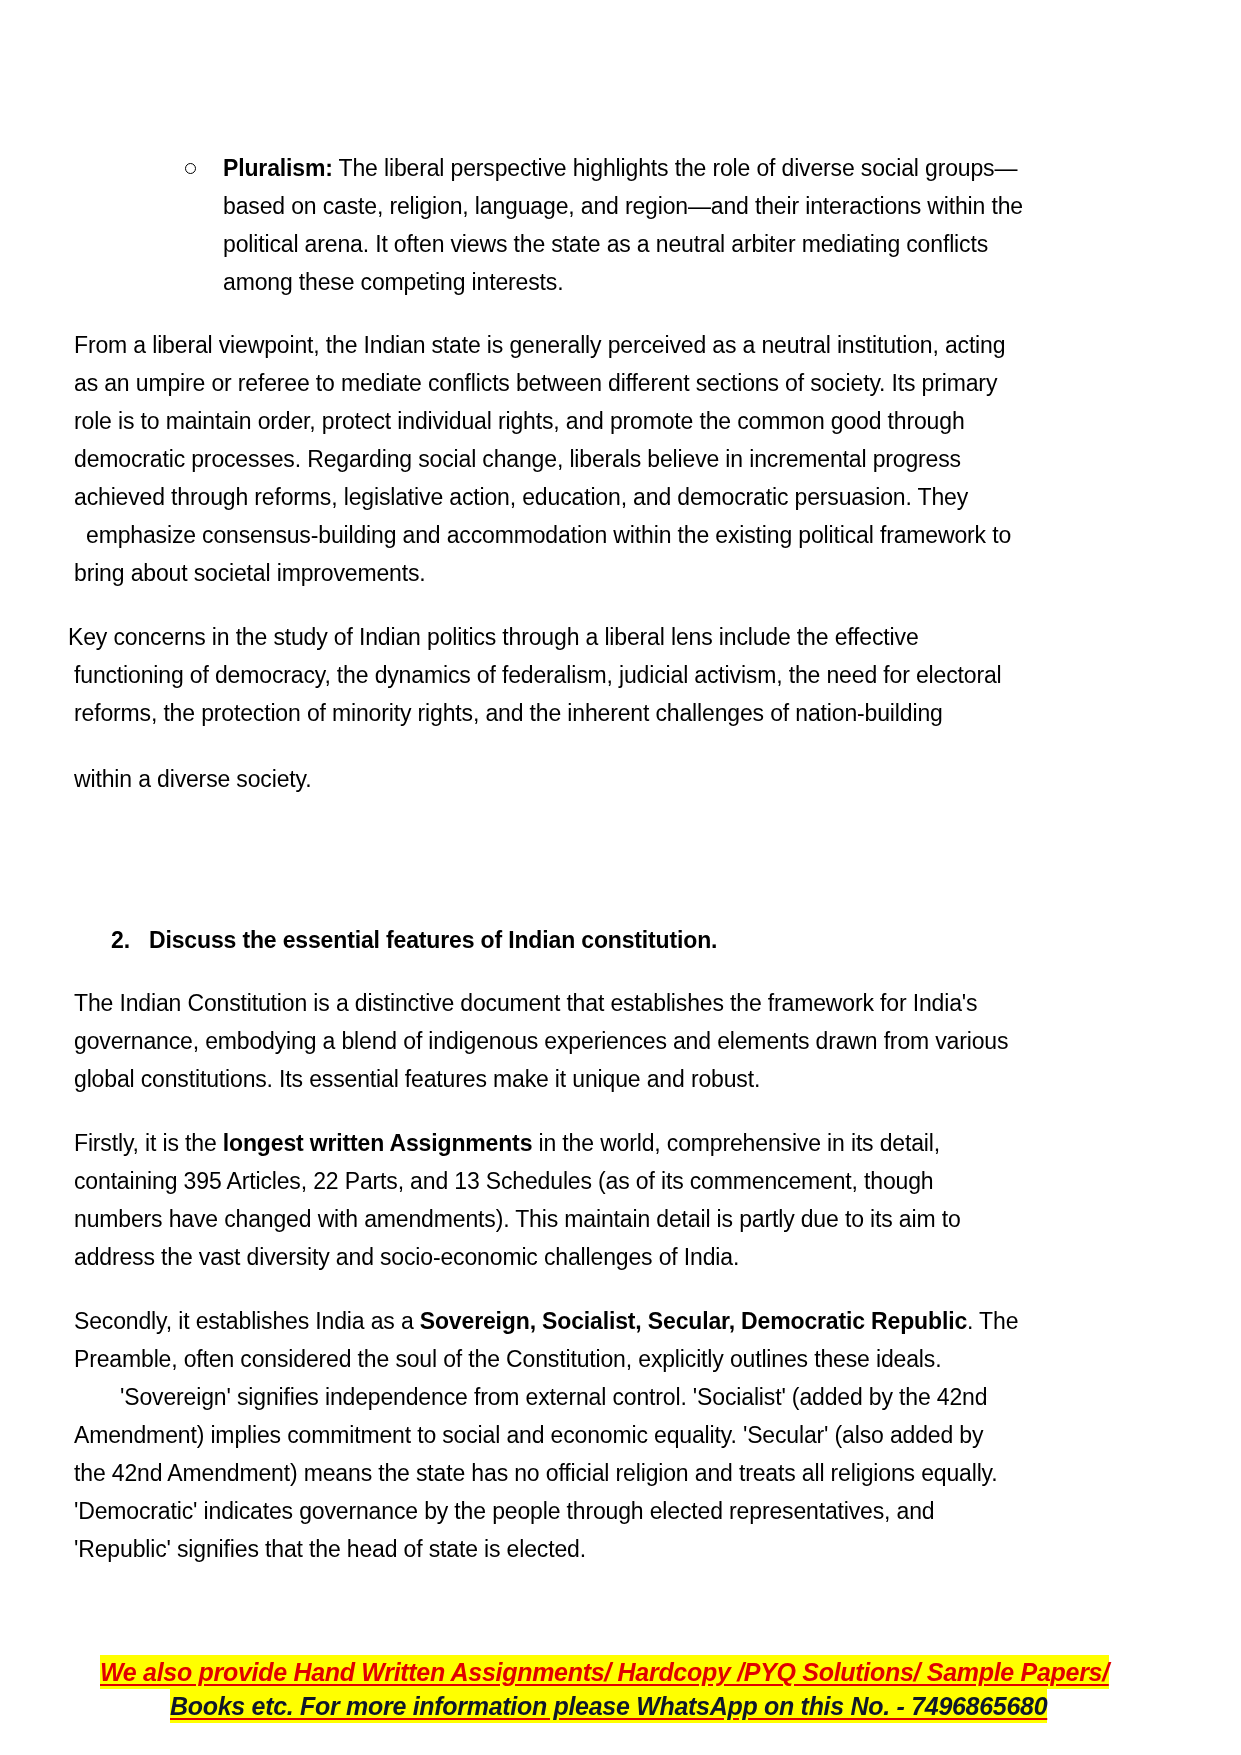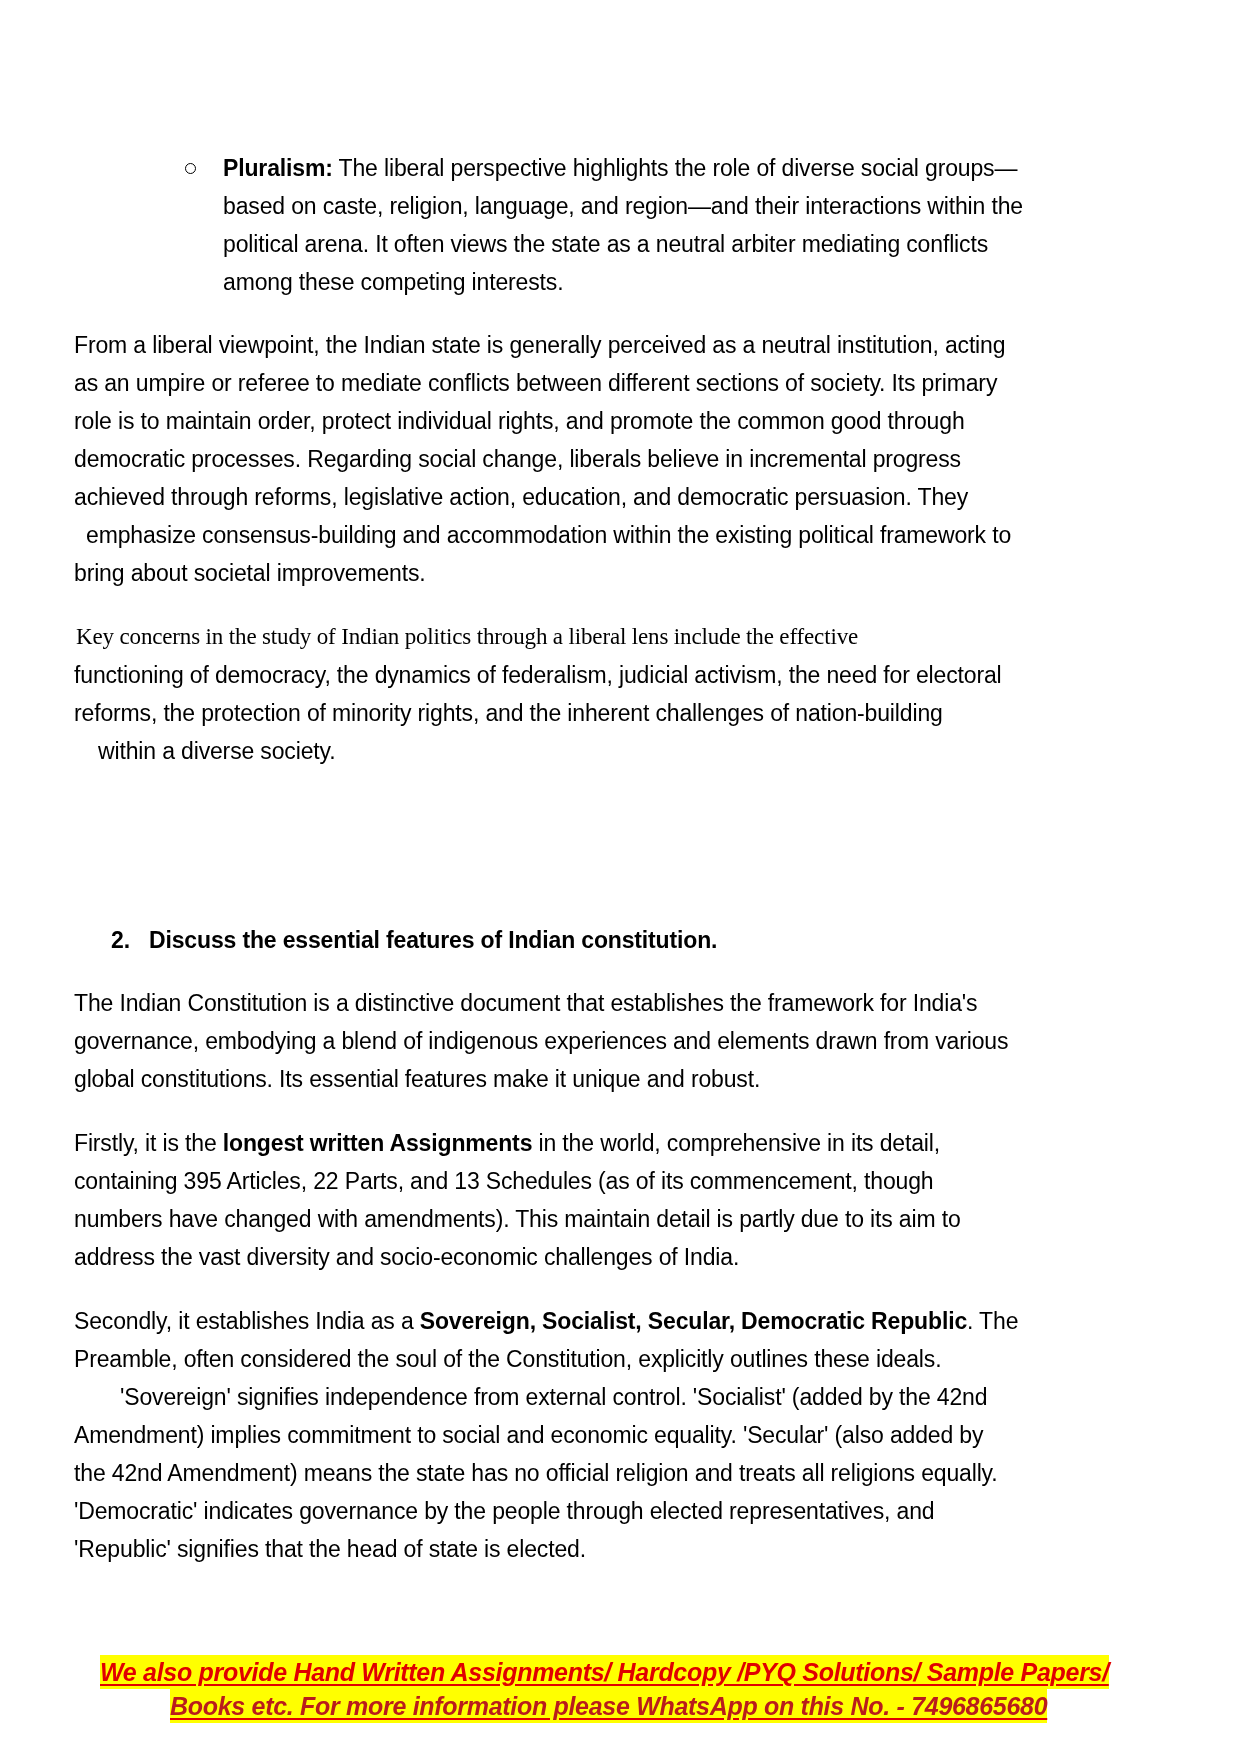--- a/index.html
+++ b/index.html
@@ -46,24 +46,24 @@
     <div class="line" style="left:74px; top:330px;">From a liberal viewpoint, the Indian state is generally perceived as a neutral institution, acting</div>
     <div class="line" style="left:74px; top:368px;">as an umpire or referee to mediate conflicts between different sections of society. Its primary</div>
     <div class="line" style="left:74px; top:406px;">role is to maintain order, protect individual rights, and promote the common good through</div>
     <div class="line" style="left:74px; top:444px;">democratic processes. Regarding social change, liberals believe in incremental progress</div>
     <div class="line" style="left:74px; top:482px;">achieved through reforms, legislative action, education, and democratic persuasion. They</div>
     <div class="line" style="left:86px; top:520px;">emphasize consensus-building and accommodation within the existing political framework to</div>
     <div class="line" style="left:74px; top:558px;">bring about societal improvements.</div>
   </div>
 
   <div>
-    <div class="line" style="left:76px; top:622px;font-family:Liberation Serif, serif;">Key concerns in the study of Indian politics through a liberal lens include the effective</div>
+    <div class="line" style="left:68px; top:622px;">Key concerns in the study of Indian politics through a liberal lens include the effective</div>
     <div class="line" style="left:74px; top:660px;">functioning of democracy, the dynamics of federalism, judicial activism, the need for electoral</div>
     <div class="line" style="left:74px; top:698px;">reforms, the protection of minority rights, and the inherent challenges of nation-building</div>
-    <div class="line" style="left:74px; top:736px;margin-left:24px;">within a diverse society.</div>
+    <div class="line" style="left:74px; top:764px;">within a diverse society.</div>
   </div>
 
   <div>
     <div class="line heading" style="left:111px; top:925px;">2.</div>
     <div class="line heading" style="left:149px; top:925px;">Discuss the essential features of Indian constitution.</div>
   </div>
 
   <div>
     <div class="line" style="left:74px; top:988px;">The Indian Constitution is a distinctive document that establishes the framework for India's</div>
     <div class="line" style="left:74px; top:1026px;">governance, embodying a blend of indigenous experiences and elements drawn from various</div>
@@ -82,16 +82,16 @@
     <div class="line" style="left:74px; top:1344px;">Preamble, often considered the soul of the Constitution, explicitly outlines these ideals.</div>
     <div class="line" style="left:74px; top:1382px;margin-left:46px;">'Sovereign' signifies independence from external control. 'Socialist' (added by the 42nd</div>
     <div class="line" style="left:74px; top:1420px;">Amendment) implies commitment to social and economic equality. 'Secular' (also added by</div>
     <div class="line" style="left:74px; top:1458px;">the 42nd Amendment) means the state has no official religion and treats all religions equally.</div>
     <div class="line" style="left:74px; top:1496px;">'Democratic' indicates governance by the people through elected representatives, and</div>
     <div class="line" style="left:74px; top:1534px;">'Republic' signifies that the head of state is elected.</div>
   </div>
 
   <div>
     <div class="banner-line" style="left: 100px; top: 1655px; color: rgb(224, 0, 0); text-decoration-color: rgb(224, 0, 0); background: rgb(255, 255, 0);">We also provide Hand Written Assignments/ Hardcopy /PYQ Solutions/ Sample Papers/</div>
-    <div class="banner-line" style="left: 170px; top: 1689px; color: #b91c1c; text-decoration-color: rgb(224, 0, 0); background: rgb(255, 255, 0);">Books etc. For more information please WhatsApp on this No. - 7496865680</div>
+    <div class="banner-line" style="left: 170px; top: 1689px; color: #0f172a; text-decoration-color: rgb(224, 0, 0); background: rgb(255, 255, 0);">Books etc. For more information please WhatsApp on this No. - 7496865680</div>
   </div>
 
 </div>
 
 </body></html>

